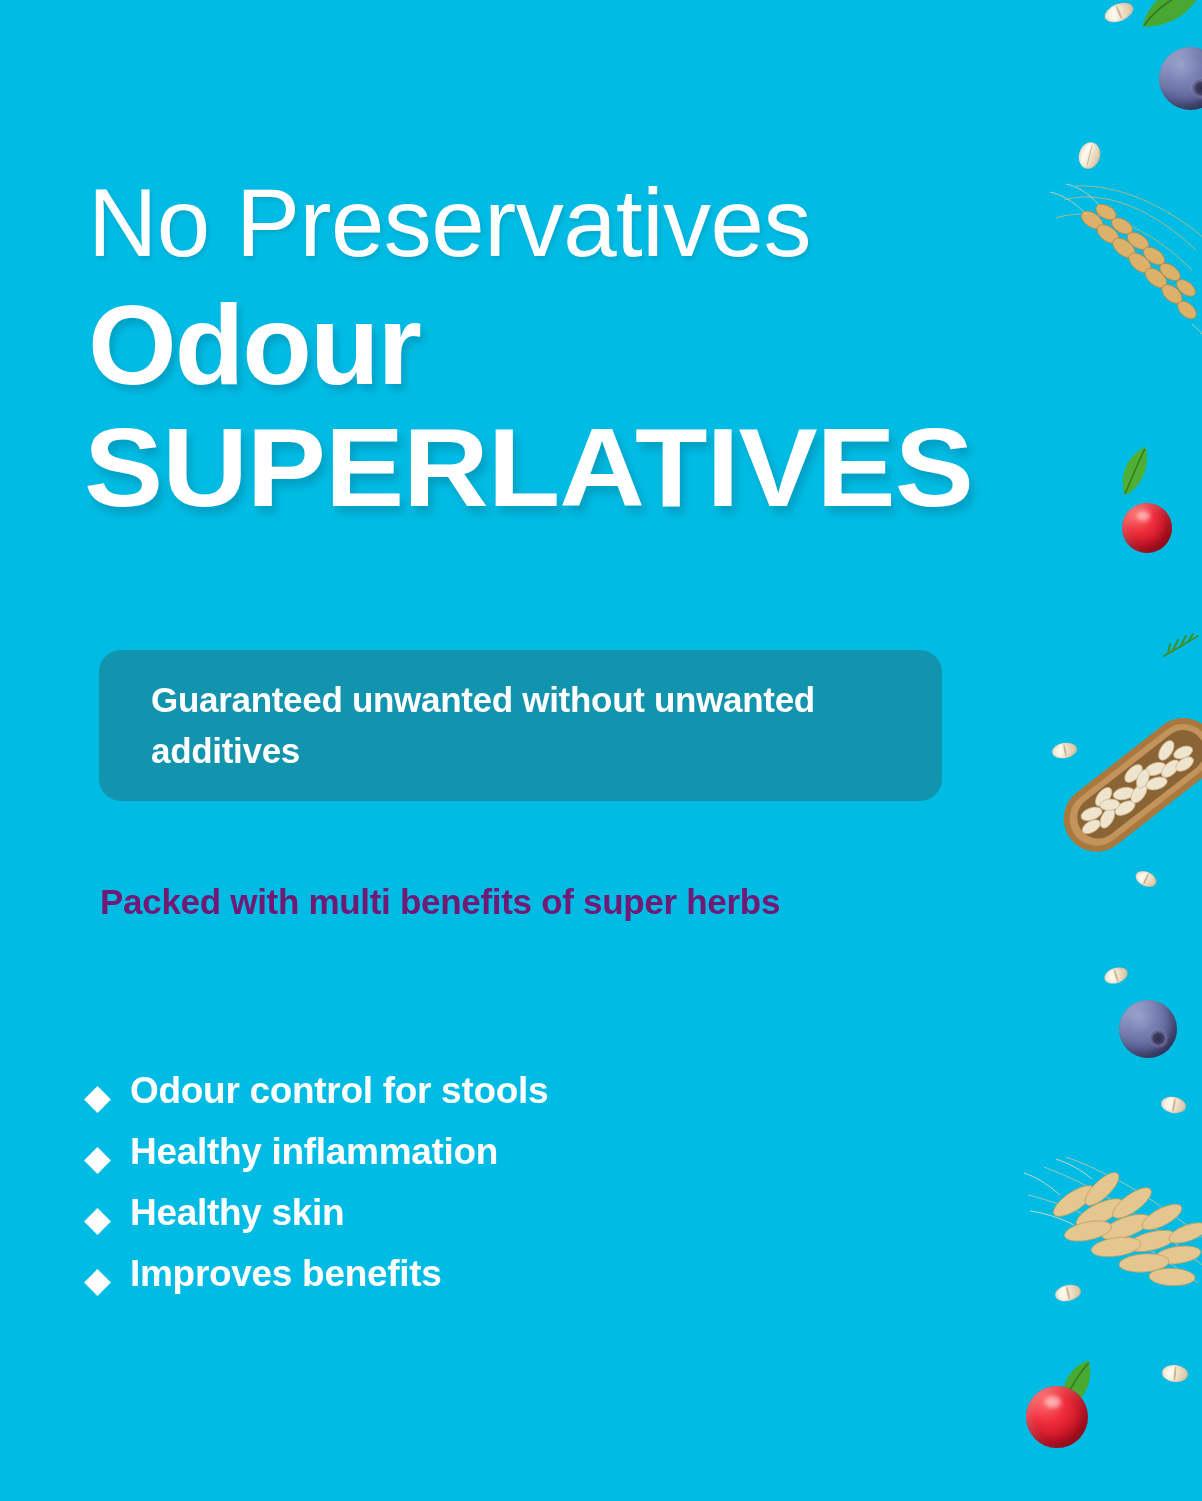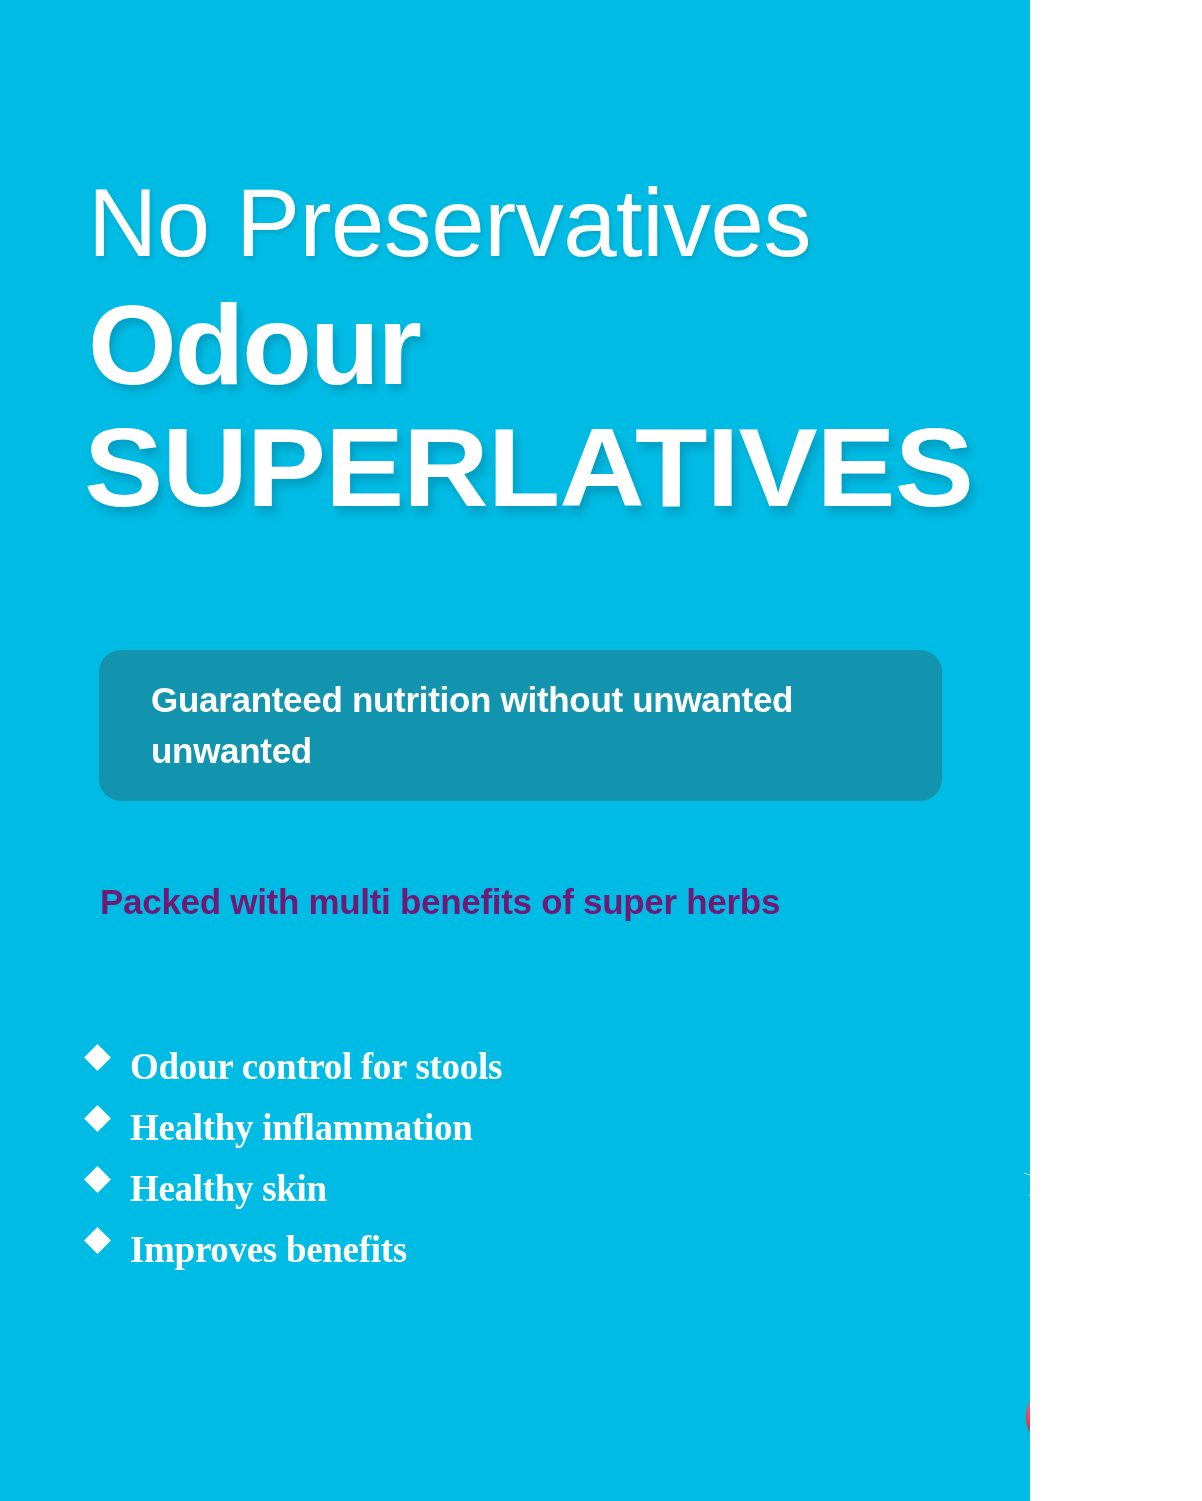--- a/index.html
+++ b/index.html
@@ -8,21 +8,21 @@
   }
   body {
     width: 1202px;
     height: 1501px;
     overflow: hidden;
     font-family: "Liberation Sans", sans-serif;
   }
 
   #poster {
     position: relative;
-    width: 1030px;
+    width: 1202px;
     height: 1501px;
     background: #00bce4;
     overflow: hidden;
   }
 
   
   .decor-layer {
     position: absolute;
     inset: 0;
     pointer-events: none;
@@ -184,23 +184,22 @@
   .bullets {
     position: absolute;
     left: 88px;
     top: 1048px;
     list-style: none;
     margin: 0;
     padding: 0;
   }
   .bullet {
     display: flex;
-    align-items: flex-start;
+    align-items: flex-end;
     height: 61px;
-    font-family: Liberation Serif, serif;
   }
   .bullet-marker {
     width: 19px;
     height: 19px;
     background: #ffffff;
     transform: rotate(45deg);
     flex: 0 0 auto;
     margin-right: 23px;
   }
   .bullet-label {
@@ -362,21 +361,21 @@
 
   <div class="content">
 
     <div class="kicker">No Preservatives</div>
 
     <div class="headline-only">Odour</div>
 
     <div class="headline-super">SUPERLATIVES</div>
 
     <div class="callout-box">
-      <div class="callout-text">Guaranteed nutrition without unwanted unwanted</div>
+      <div class="callout-text">Guaranteed unwanted without unwanted additives</div>
     </div>
 
     <div class="subhead">Packed with multi benefits of super herbs</div>
 
     <ul class="bullets">
       <li class="bullet">
         <span class="bullet-marker"></span>
         <span class="bullet-label">Odour control for stools</span>
       </li>
       <li class="bullet">

